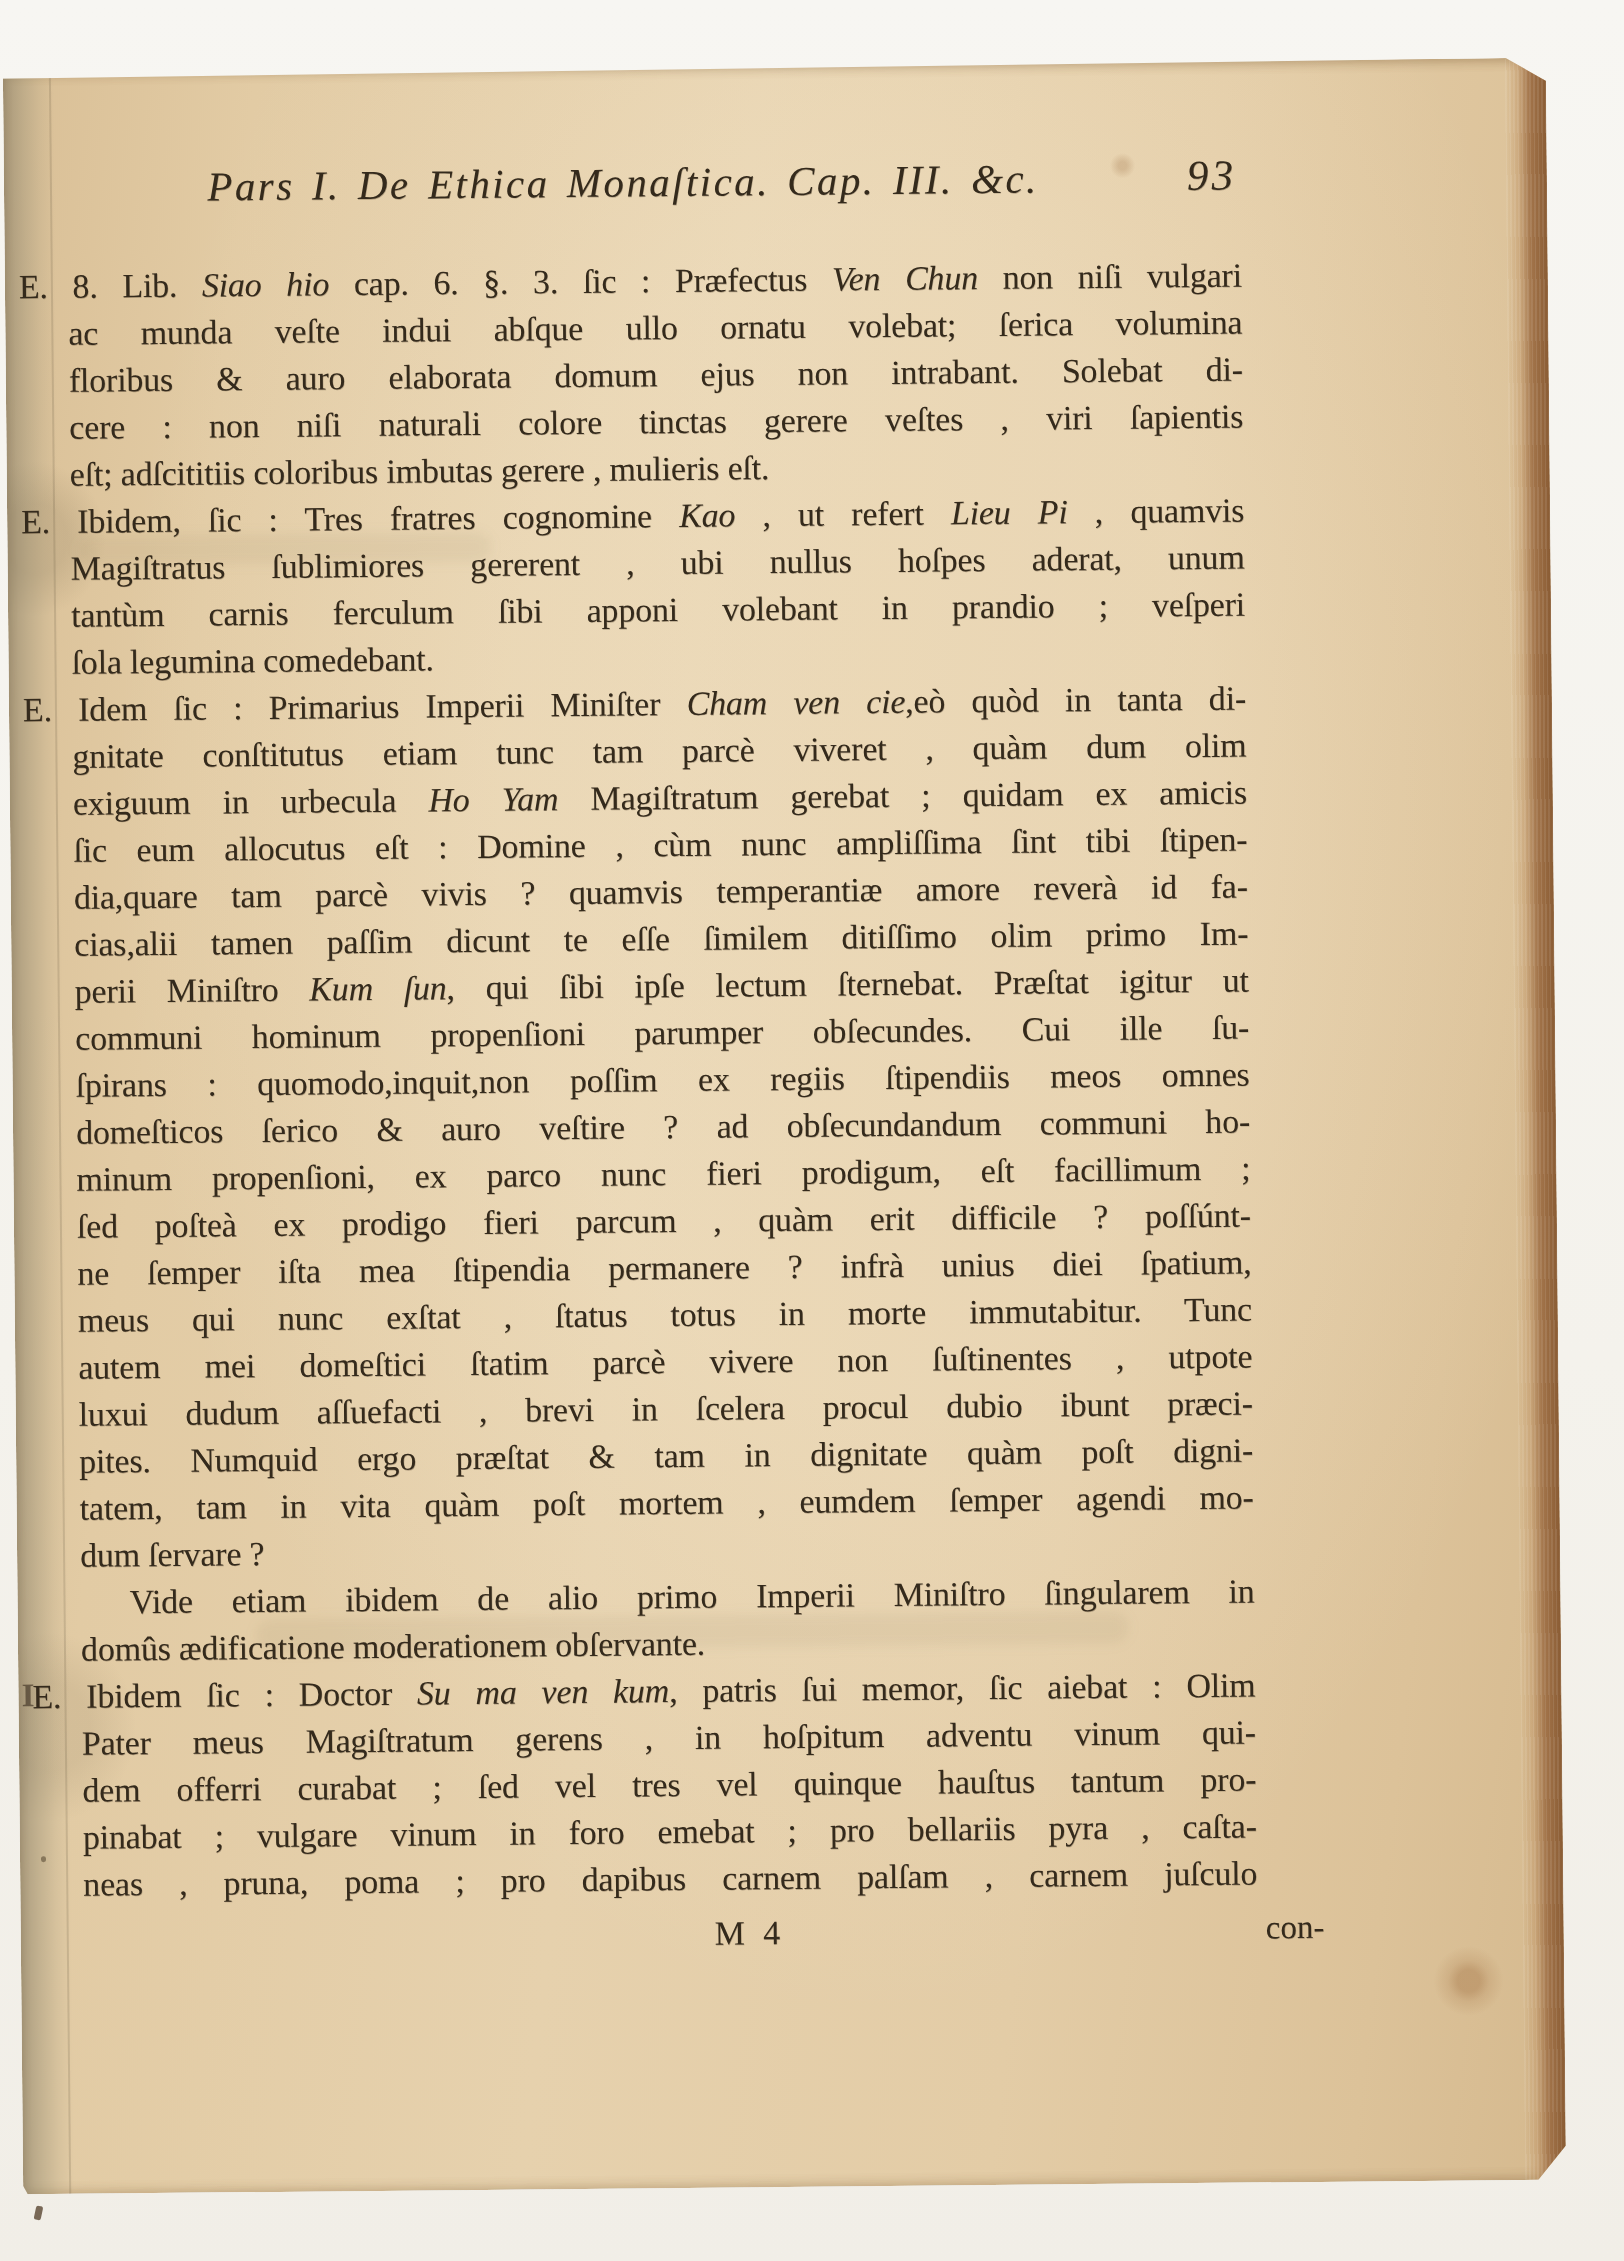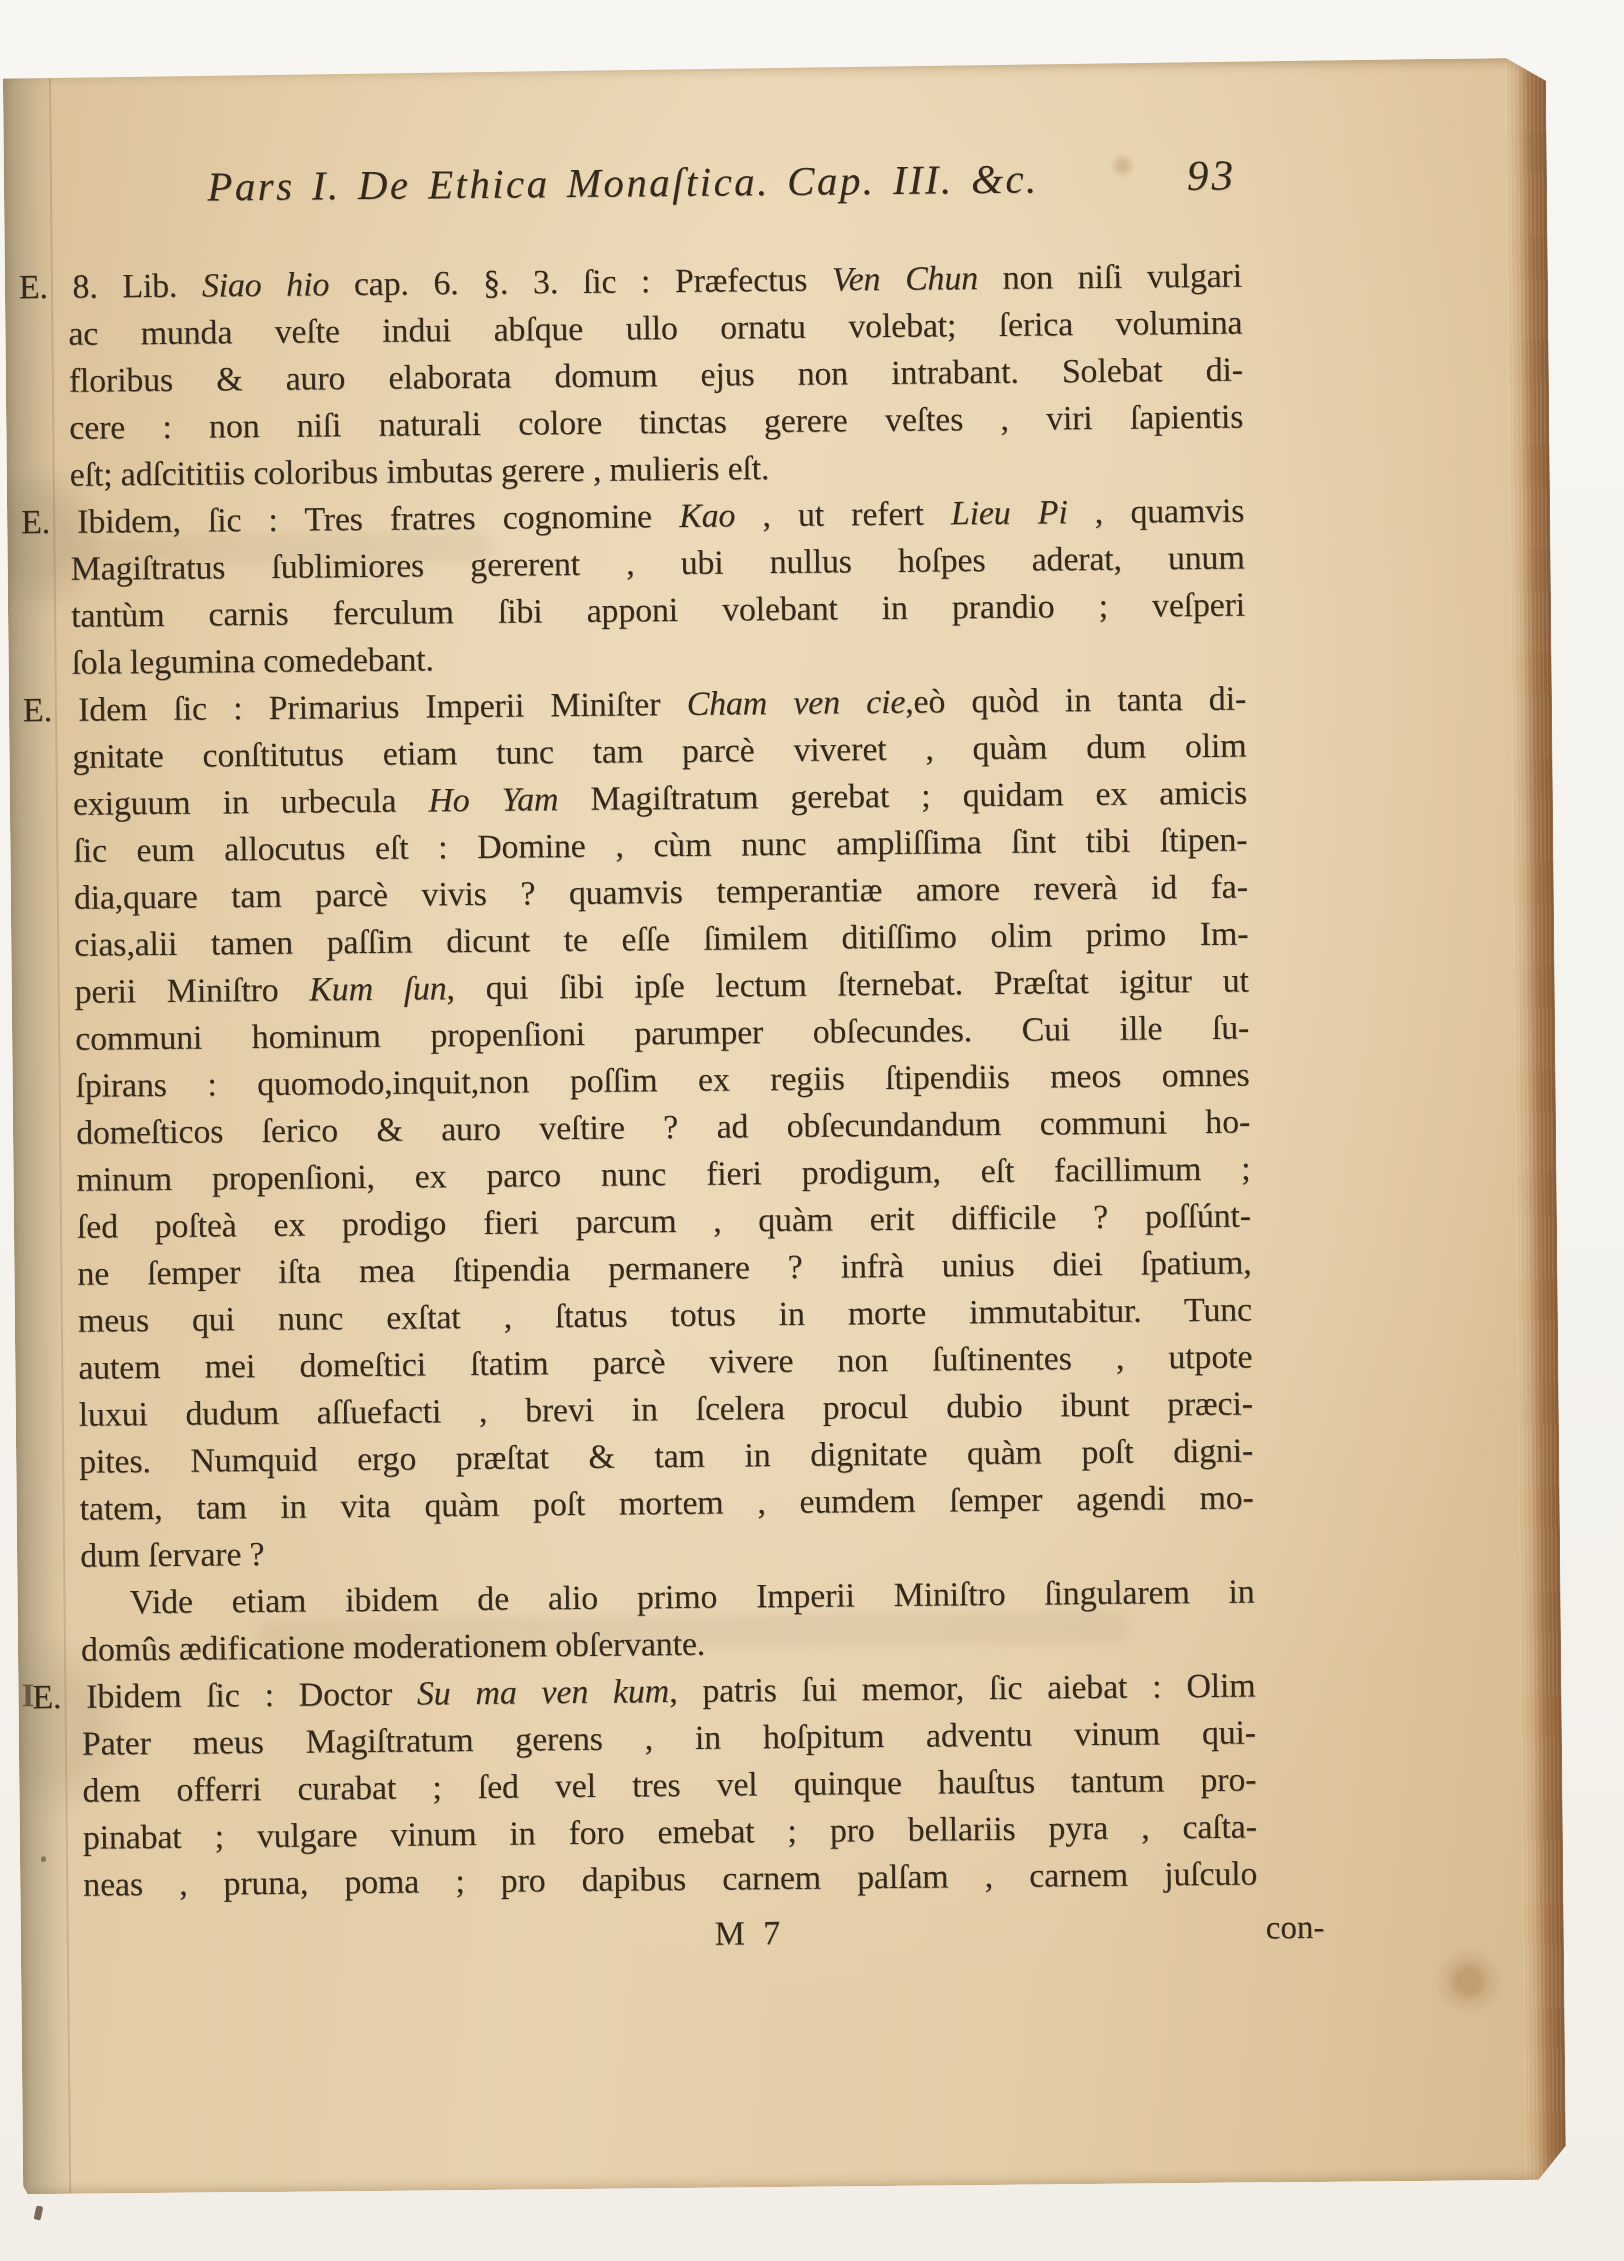--- a/index.html
+++ b/index.html
@@ -136,19 +136,19 @@
       <div class="line just"><span>Pater meus Magiſtratum gerens , in hoſpitum adventu vinum qui-</span></div>
       <div class="line just"><span>dem offerri curabat ; ſed vel tres vel quinque hauſtus tantum pro-</span></div>
       <div class="line just"><span>pinabat ;  vulgare vinum in foro emebat ; pro bellariis pyra , caſta-</span></div>
       <div class="line just"><span>neas , pruna, poma ;  pro dapibus carnem palſam , carnem juſculo</span></div>
     </div>
 
   <div class="margin-mark">I</div>
   <div class="speck2"></div>
 
   <div class="footer">
-    <span class="sig">M 7</span>
+    <span class="sig">M 4</span>
     <span class="catch">con-</span>
   </div>
 </div>
 
 <div class="speck"></div>
 
 
 </body></html>

